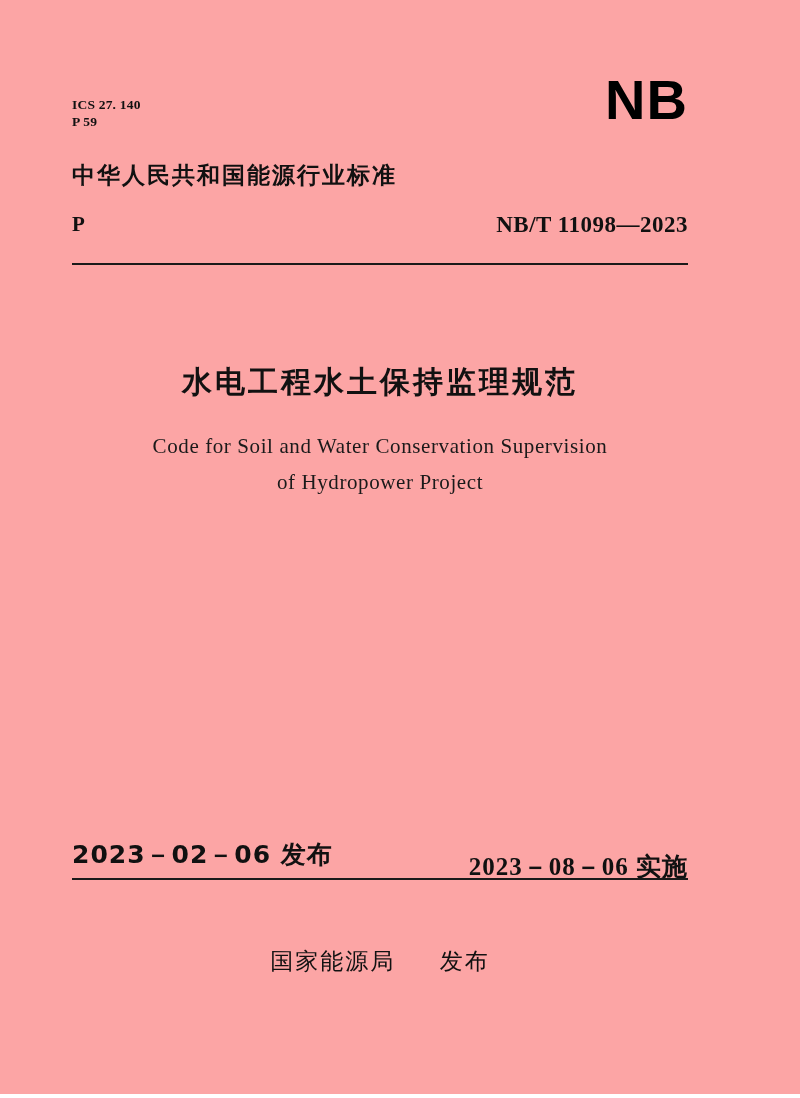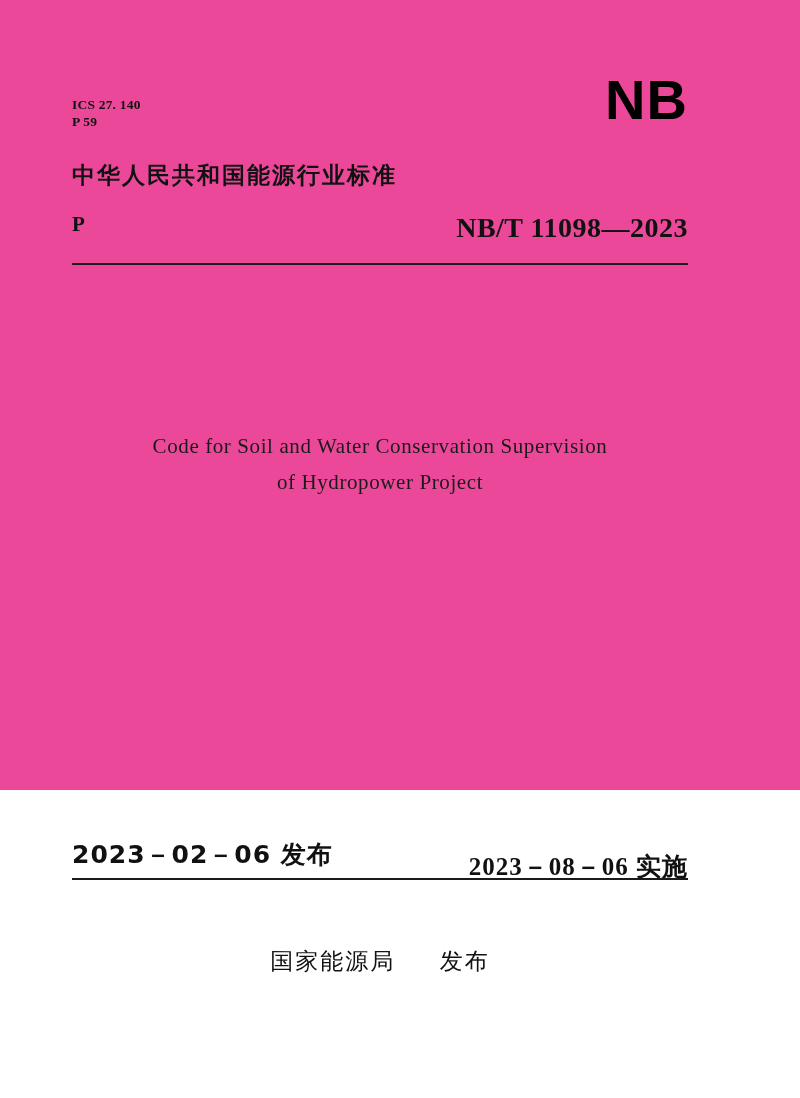--- a/index.html
+++ b/index.html
@@ -12,22 +12,22 @@
     height: 1098px;
     font-family: "Liberation Serif", serif;
     color: #111111;
     position: relative;
     overflow: hidden;
   }
   .page {
     position: absolute;
     left: 0; top: 0;
     width: 800px;
-    height: 790px;
-    background: #ec4899;
+    height: 1094px;
+    background: #fca5a5;
   }
   .content {
     position: absolute;
     left: 72px;
     top: 0;
     width: 616px;
     height: 1098px;
   }
 
   
@@ -90,21 +90,21 @@
     font-weight: bold;
     font-size: 21px;
     color: #111;
   }
   .std-number {
     position: absolute;
     right: 0;
     top: 0;
     font-family: "Liberation Serif", serif;
     font-weight: bold;
-    font-size: 28px;
+    font-size: 23px;
     letter-spacing: 0.5px;
     color: #111;
   }
 
   .rule-top {
     position: absolute;
     top: 263px;
     left: 0;
     width: 616px;
     height: 0;
@@ -208,20 +208,21 @@
 
     <div class="authority">中华人民共和国能源行业标准</div>
 
     <div class="code-row">
       <div class="class-letter">P</div>
       <div class="std-number">NB/T 11098—2023</div>
     </div>
 
     <div class="rule-top"></div>
 
+    <div class="title-cn">水电工程水土保持监理规范</div>
 
     <div class="title-en">
       <div>Code for Soil and Water Conservation Supervision</div>
       <div>of Hydropower Project</div>
     </div>
 
     <div class="dates">
       <div class="date-issue">2023－02－06 发布</div>
       <div class="date-effect">2023－08－06 实施</div>
     </div>

